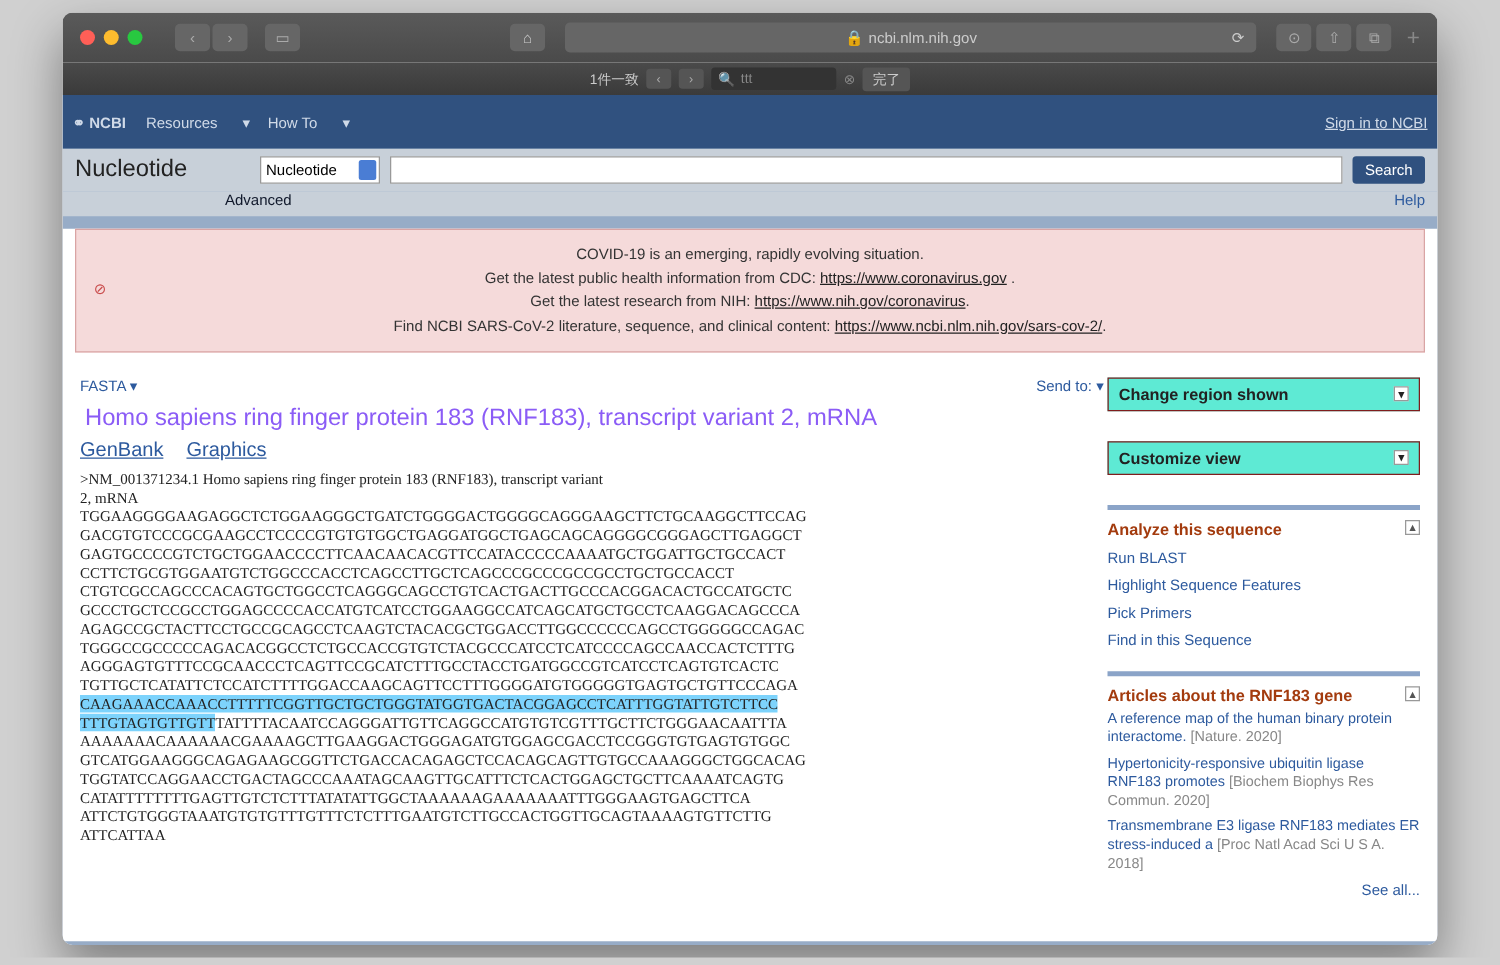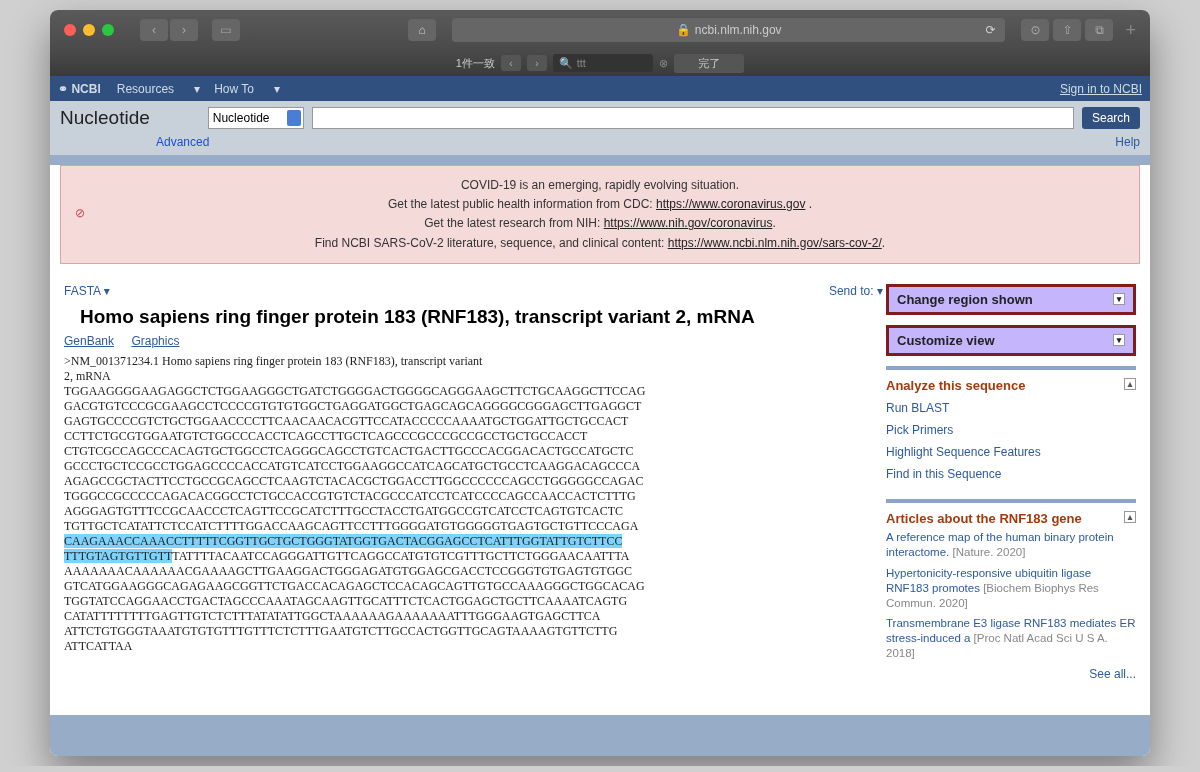--- a/index.html
+++ b/index.html
@@ -14,50 +14,50 @@
 .sidebar-toggle{margin-left:6px}
 .home-btn{margin-left:160px;width:28px;height:22px;background:#666;border-radius:4px;display:flex;align-items:center;justify-content:center;color:#ccc}
 .addr{flex:1;height:24px;background:#666;border-radius:4px;margin:0 8px;display:flex;align-items:center;justify-content:center;color:#ccc;font-size:12px;position:relative}
 .reload{position:absolute;right:10px;color:#ccc}
 .tb-right{display:flex;gap:4px}
 .tb-right .navbtn{background:#666}
 .plus{color:#888;font-size:18px;margin-left:4px}
 .findbar{height:26px;background:linear-gradient(#4a4a4a,#3a3a3a);display:flex;align-items:center;justify-content:center;padding:0 14px;gap:6px;color:#ccc;font-size:11px}
 .findbtn{width:20px;height:16px;background:#555;border-radius:3px;display:flex;align-items:center;justify-content:center;color:#aaa;font-size:10px}
 .findfield{height:18px;width:100px;background:#333;border-radius:3px;display:flex;align-items:center;padding:0 6px;color:#888;gap:4px}
-.done-btn{background:#555;padding:2px 24px;border-radius:3px;color:#ccc}
+.done-btn{background:#555;padding:2px 8px;border-radius:3px;color:#ccc}
 .content{height:680px;overflow-y:auto;background:#97acc7}
-.ncbi-top{background:#30517f;height:25px;display:flex;align-items:center;padding:0 8px;color:#fff;font-size:12px}
+.ncbi-top{background:#30517f;height:43px;display:flex;align-items:center;padding:0 8px;color:#fff;font-size:12px}
 .ncbi-logo{font-weight:bold;margin-right:16px;color:#d0dae8}
 .ncbi-top .menu{margin-right:14px;color:#d0dae8;display:flex;align-items:center;gap:20px}
 .signin{margin-left:auto;text-decoration:underline;color:#d0dae8}
 .search-area{background:#c8d0d9;padding:6px 10px;display:flex;align-items:center;gap:8px}
 .db-label{font-size:19px;color:#222;margin-right:50px}
 .db-select{width:96px;height:22px;border:1px solid #999;background:#fff;font-size:12px;position:relative;padding-left:4px;display:flex;align-items:center}
 .db-select::after{content:'';position:absolute;right:2px;top:2px;width:14px;height:16px;background:#4a7dd4;border-radius:2px}
 .search-input{flex:1;height:22px;border:1px solid #999;background:#fff}
 .search-btn{background:#30517f;color:#fff;border:none;padding:4px 10px;font-size:12px;border-radius:3px}
 .search-sub{background:#c8d0d9;padding:0 10px 6px;display:flex;font-size:12px}
-.adv-link{color:#1d4ed8;margin-left:96px}
+.adv-link{color:#0f172a;margin-left:120px}
 .help-link{color:#2d5a9e;margin-left:auto}
 .body-wrap{background:#fff;padding:0}
 .alert{background:#f5dada;border:1px solid #d9a4a4;margin:10px;padding:10px 40px;position:relative;font-size:12px;text-align:center;color:#333;line-height:1.6}
 .alert .icon{position:absolute;left:14px;top:50%;transform:translateY(-50%);color:#c94a4a;font-size:12px}
 .alert a{color:#222;text-decoration:underline}
 .main{display:flex;padding:10px 14px 20px;gap:3px}
 .left{flex:1}
 .topctrls{display:flex;justify-content:space-between;color:#2d5a9e;font-size:12px;margin-bottom:8px}
-.title{font-size:19px;font-weight:bold;color:#000000;margin:6px 16px}
+.title{font-size:19px;font-weight:normal;color:#8b5cf6;margin:6px 4px}
 .subtitle{font-size:13px;color:#333;margin-bottom:4px}
-.links{font-size:12px;margin-bottom:6px}
+.links{font-size:16px;margin-bottom:6px}
 .links a{color:#2d5a9e;text-decoration:underline;margin-right:14px}
 .sequence{font-family:Liberation Serif, serif;font-size:12px;color:#222;white-space:pre;line-height:1.25}
 .sequence .hl{background:#7dd3fc}
 .right{width:250px}
-.panel{border:3px solid #7f1d1d;background:#c4b5fd;margin-bottom:10px}
+.panel{border:1px solid #7f1d1d;background:#5eead4;margin-bottom:24px}
 .panel-head{padding:5px 8px;font-size:13px;color:#222;font-weight:bold;display:flex;justify-content:space-between;align-items:center}
 .panel-head .tog{width:12px;height:12px;border:1px solid #999;background:#fff;font-size:9px;display:flex;align-items:center;justify-content:center}
 .side-sec{margin-bottom:14px}
 .side-divider{height:4px;background:#8ba4c8;margin-bottom:4px}
 .side-head{color:#a33b0e;font-weight:bold;font-size:13px;padding:4px 0;display:flex;justify-content:space-between}
 .side-head .tog{width:12px;height:12px;border:1px solid #999;background:#fff;font-size:9px;display:flex;align-items:center;justify-content:center;color:#555}
 .side-links a{display:block;color:#2d5a9e;font-size:12px;padding:4px 0;text-decoration:none}
 .art{font-size:11.5px;line-height:1.3;margin-bottom:6px}
 .art a{color:#2d5a9e;text-decoration:none}
 .art .cite{color:#888}
@@ -187,22 +187,22 @@
      </div>
 
      <div class="side-sec">
       <div class="side-divider"></div>
       <div class="side-head">
                 <span>Analyze this sequence</span>
                 <span class="tog">▴</span>
               </div>
       <div class="side-links">
        <a>Run BLAST</a>
+       <a>Highlight Sequence Features</a>
        <a>Pick Primers</a>
-       <a>Highlight Sequence Features</a>
        <a>Find in this Sequence</a>
       </div>
      </div>
 
      <div class="side-sec">
       <div class="side-divider"></div>
       <div class="side-head">
                 <span>Articles about the RNF183 gene</span>
                 <span class="tog">▴</span>
               </div>

